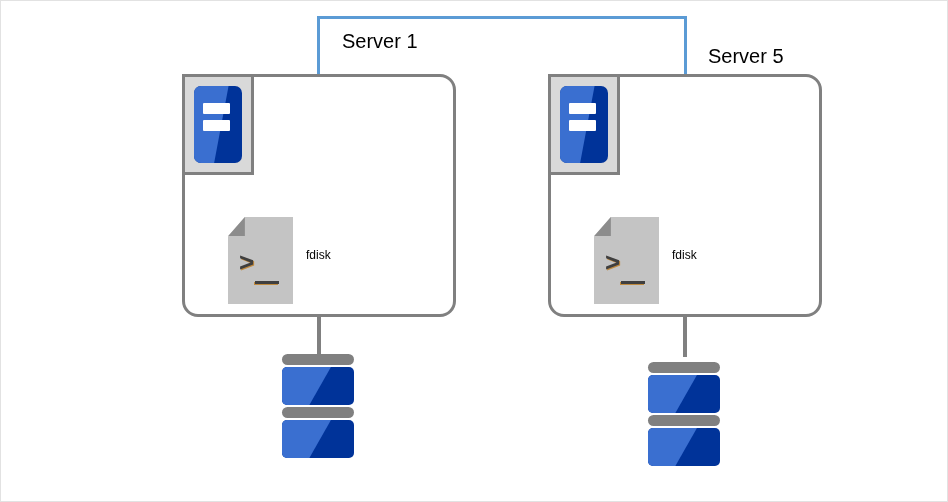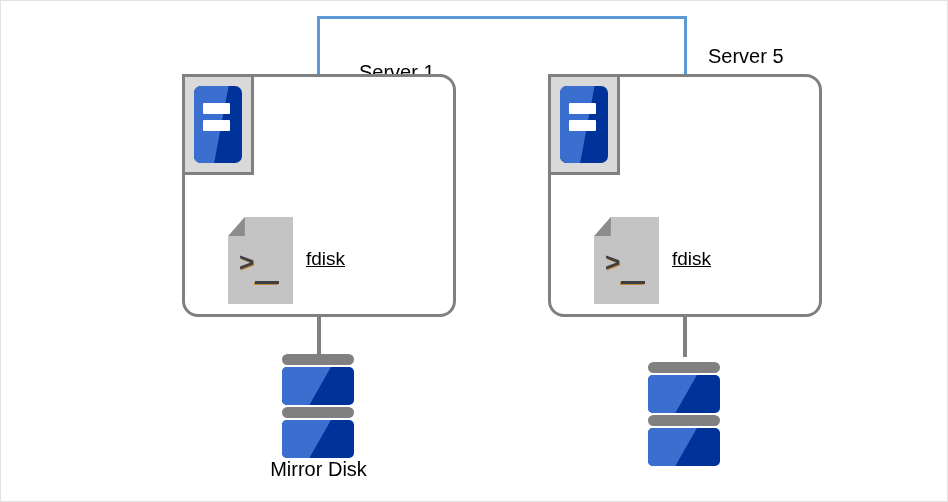--- a/index.html
+++ b/index.html
@@ -46,21 +46,21 @@
   #server-box-2 { left: 547px; top: 73px; width: 274px; height: 243px; }
 
   
   .server-title {
     position: absolute;
     font-size: 20px;
     color: #000000;
     white-space: nowrap;
     line-height: 1;
   }
-  #server-title-1 { left: 341px; top: 61px; margin-left: 17px; }
+  #server-title-1 { left: 341px; top: 30px; }
   #server-title-2 { left: 707px; top: 45px; }
 
   
   .server-icon {
     position: absolute;
     width: 72px;
     height: 101px;
     box-sizing: border-box;
     background: #d9d9d9;
     border: 3px solid #808080;
@@ -140,25 +140,24 @@
     top: 64px;
     width: 24px;
     height: 3px;
     background: #3f3f3f;
     box-shadow: -1px 1px 0 #c08a3e;
   }
   .fdisk-label {
     position: absolute;
     left: 78px;
     top: 32px;
-    font-size: 19px;
+    font-size: 12px;
     color: #000000;
     white-space: nowrap;
     line-height: 1;
-    text-decoration: underline;
   }
 
   
   .connector {
     position: absolute;
     width: 4px;
     background: #808080;
   }
   #connector-1 { left: 316px; top: 314px; height: 42px; }
   #connector-2 { left: 682px; top: 314px; height: 42px; }
@@ -231,21 +230,20 @@
 
   <div class="connector" id="connector-1"></div>
 
   <div class="disk-stack" id="disk-stack-1">
     <div class="platter-bar"></div>
     <div class="platter"></div>
     <div class="platter-bar"></div>
     <div class="platter"></div>
   </div>
 
-  <div class="disk-label">Mirror Disk</div>
 
   <div class="server-title" id="server-title-2">Server 5</div>
 
   <div class="server-box" id="server-box-2"></div>
 
   <div class="server-icon" id="server-icon-2">
     <div class="chassis">
       <div class="bar bar-1"></div>
       <div class="bar bar-2"></div>
     </div>

